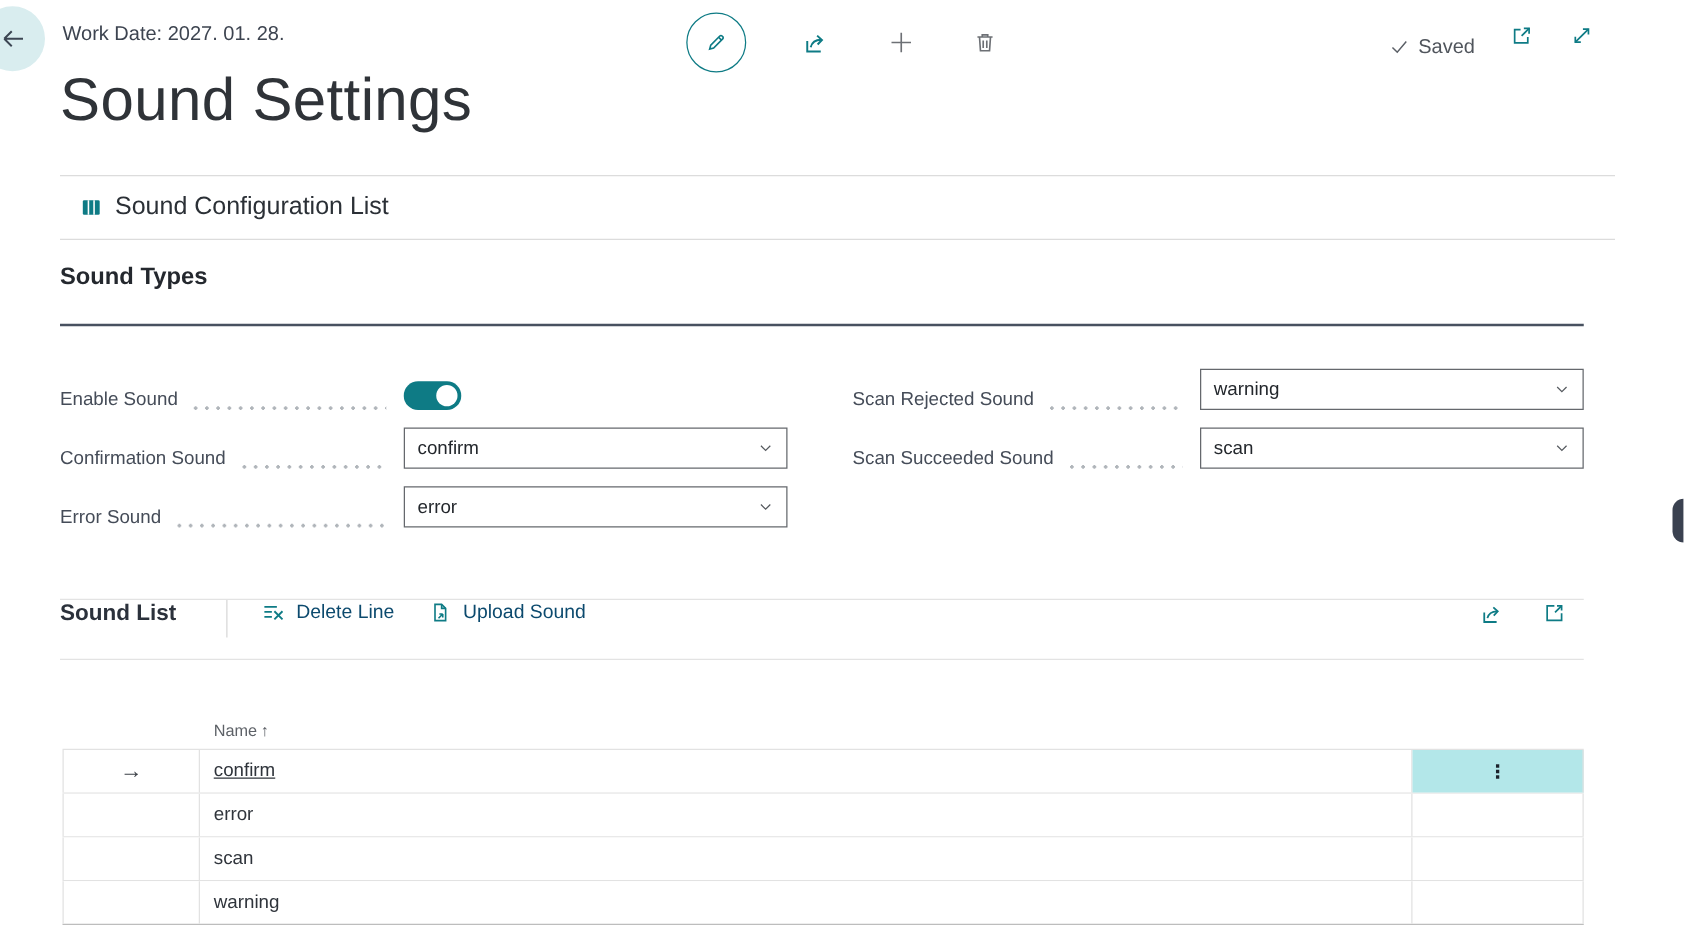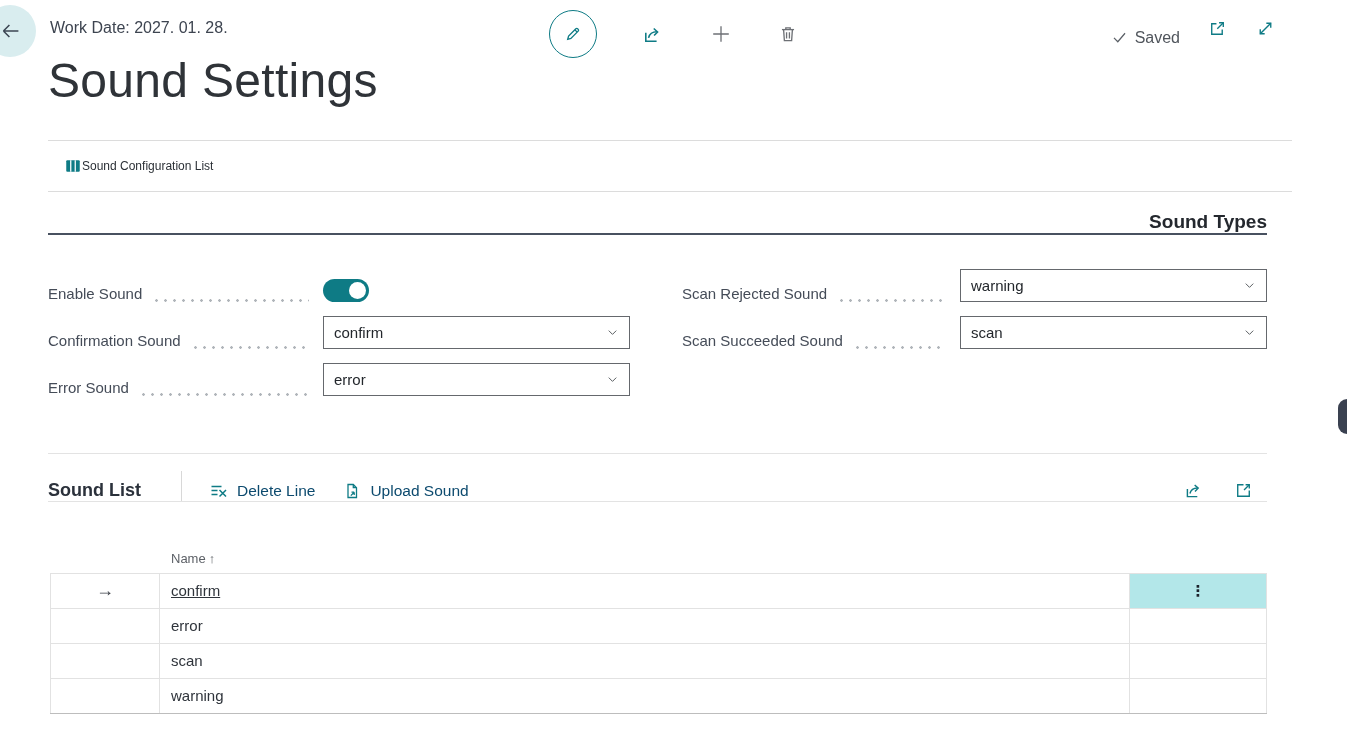--- a/index.html
+++ b/index.html
@@ -22,41 +22,41 @@
   .gray-ic { color:#6d7075; }
   .topbar-right { margin-left:auto; display:flex; align-items:center; gap:27px; }
   .saved { display:flex; align-items:center; gap:7px; color:#50555c; font-size:16px;margin-top:19px; }
 
   
   .page-title { margin:8px 0 0 48px; font-size:48px; font-weight:300; color:#2f3338; letter-spacing:0.3px; line-height:1.2; }
 
   
   .config-row { margin:30px 0 0 48px; width:1244px; height:52px; border-top:1px solid #dcdcdc;
     border-bottom:1px solid #dcdcdc; display:flex; align-items:center; }
-  .config-link { display:flex; align-items:center; margin-left:16px; font-size:12px; color:#2b3036;
+  .config-link { display:flex; align-items:center; gap:10px; margin-left:16px; font-size:20px; color:#2b3036;
     background:none; border:none; cursor:pointer; font-family:inherit; }
 
   
   .sound-types { margin:19px 48px 0; width:1219px; }
-  .section-h { font-size:19px; font-weight:700; color:#24282e; padding-bottom:0; border-bottom:2px solid #485160;text-align:right; }
+  .section-h { font-size:19px; font-weight:700; color:#24282e; padding-bottom:26px; border-bottom:2px solid #485160; }
   .fields-grid { display:grid; grid-template-columns:582px 585px; column-gap:52px; margin-top:20px; }
   .field-row { display:flex; align-items:flex-end; height:47px; }
   .field-label { font-size:15px; color:#454c58; white-space:nowrap; }
   .dots { flex:1; height:3px; margin:0 14px 0 10px;
     background-image:radial-gradient(circle,#b0b5ba 1.2px,transparent 1.5px);
     background-size:9px 3px; background-repeat:repeat-x; background-position:0 50%; }
   .control { width:307px; flex:none; display:flex; align-items:center; }
   .toggle { width:46px; height:23px; background:#0e7b85; border-radius:12px; position:relative; border:none; cursor:pointer; }
   .toggle .knob { position:absolute; right:3px; top:3px; width:17px; height:17px; border-radius:50%; background:#fff; }
   .select { width:307px; height:33px; border:1px solid #65686d; background:#fff; display:flex; align-items:center;
     justify-content:space-between; padding:0 9px 0 10px; font-size:15px; color:#23272c; cursor:pointer; }
 
   
   .sound-list { margin:57px 48px 0; width:1219px; }
-  .toolbar { height:49px; border-top:1px solid #e3e3e3; border-bottom:1px solid #e3e3e3; display:flex; align-items:flex-end; }
+  .toolbar { height:49px; border-top:1px solid #e3e3e3; border-bottom:1px solid #e3e3e3; display:flex; align-items:flex-start; }
   .sl-title { font-size:18px; font-weight:700; color:#2b313b; margin-right:40px; }
   .vdiv { width:1px; height:30px; background:#d8d8d8; }
   .tb-btn { display:flex; align-items:center; gap:8px; font-size:15.5px; color:#0c4a6e; margin-left:27px;
     background:none; border:none; cursor:pointer; font-family:inherit; }
   .tb-spacer { flex:1; }
   .tb-icon-btn { margin-right:28px; color:#0e7b85; }
   .tb-icon-btn.last { margin-right:13px; }
 
   
   .grid-table { margin-top:43px; margin-left:2px; width:1217px; }

